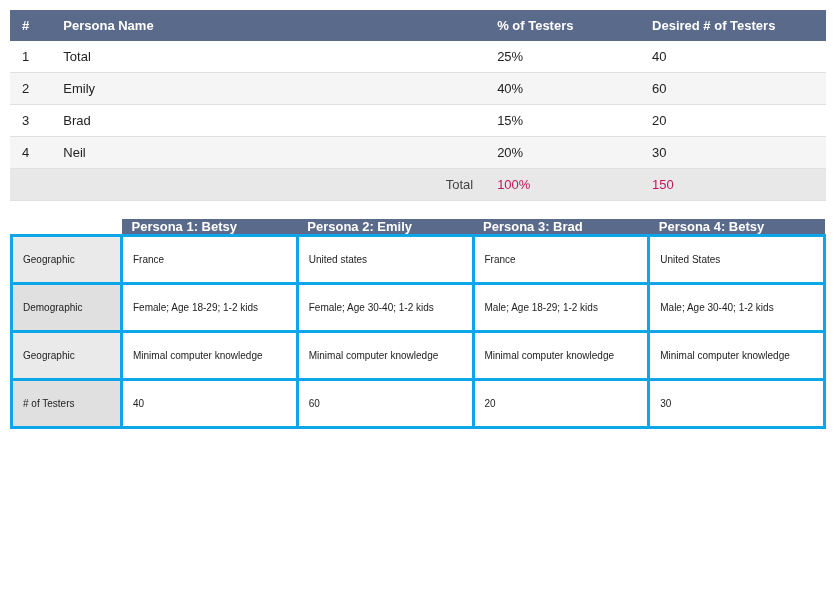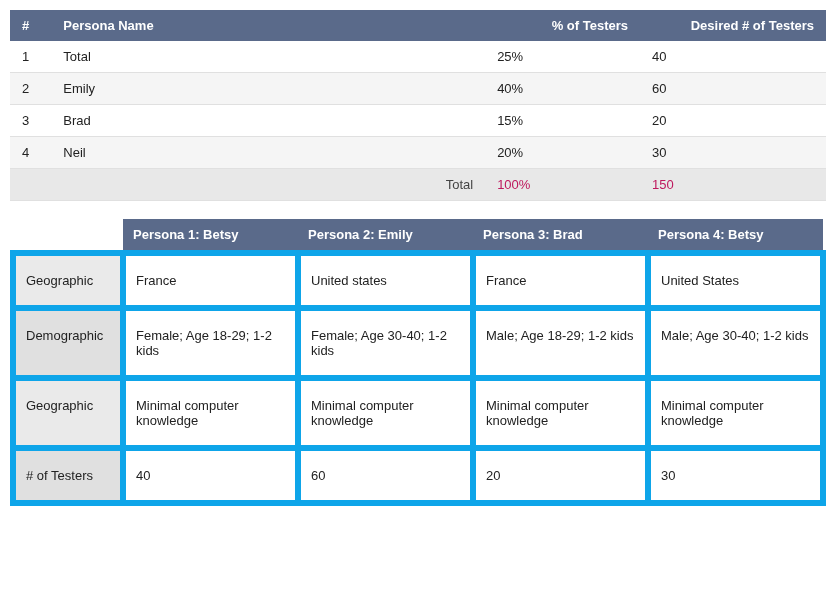--- a/index.html
+++ b/index.html
@@ -22,21 +22,21 @@
       margin-bottom: 18px;
     }
     .top-table th {
       background: #5a6a8a;
       color: #fff;
       padding: 8px 12px;
       text-align: left;
       font-weight: bold;
     }
     .top-table th.center {
-      text-align: right;
+      text-align: left;
     }
     .top-table td {
       padding: 8px 12px;
       border-bottom: 1px solid #e0e0e0;
       background: #fff;
     }
     .top-table td.center {
       text-align: left;
     }
     .top-table tr.total-row td {
@@ -56,34 +56,34 @@
     }
 
     
     .bottom-table {
       width: 100%;
       border-collapse: collapse;
     }
     .bottom-table th {
       background: #5a6a8a;
       color: #fff;
-      padding: 8px 10px;
+      padding: 0 10px;
       text-align: left;
       font-weight: bold;
       font-size: 13px;
     }
     .bottom-table th.empty-header {
       background: #fff;
     }
     .bottom-table td {
       padding: 17px 10px;
-      border: 6px solid #0ea5e9;
+      border: 3px solid #0ea5e9;
       vertical-align: top;
       background: #fff;
-      font-size: 13px;
+      font-size: 10px;
     }
     .bottom-table td.row-label {
       background: #eaeaea;
       font-weight: normal;
       color: #222;
       width: 110px;
     }
     .bottom-table tr:nth-child(even) td.row-label {
       background: #e0e0e0;
     }

